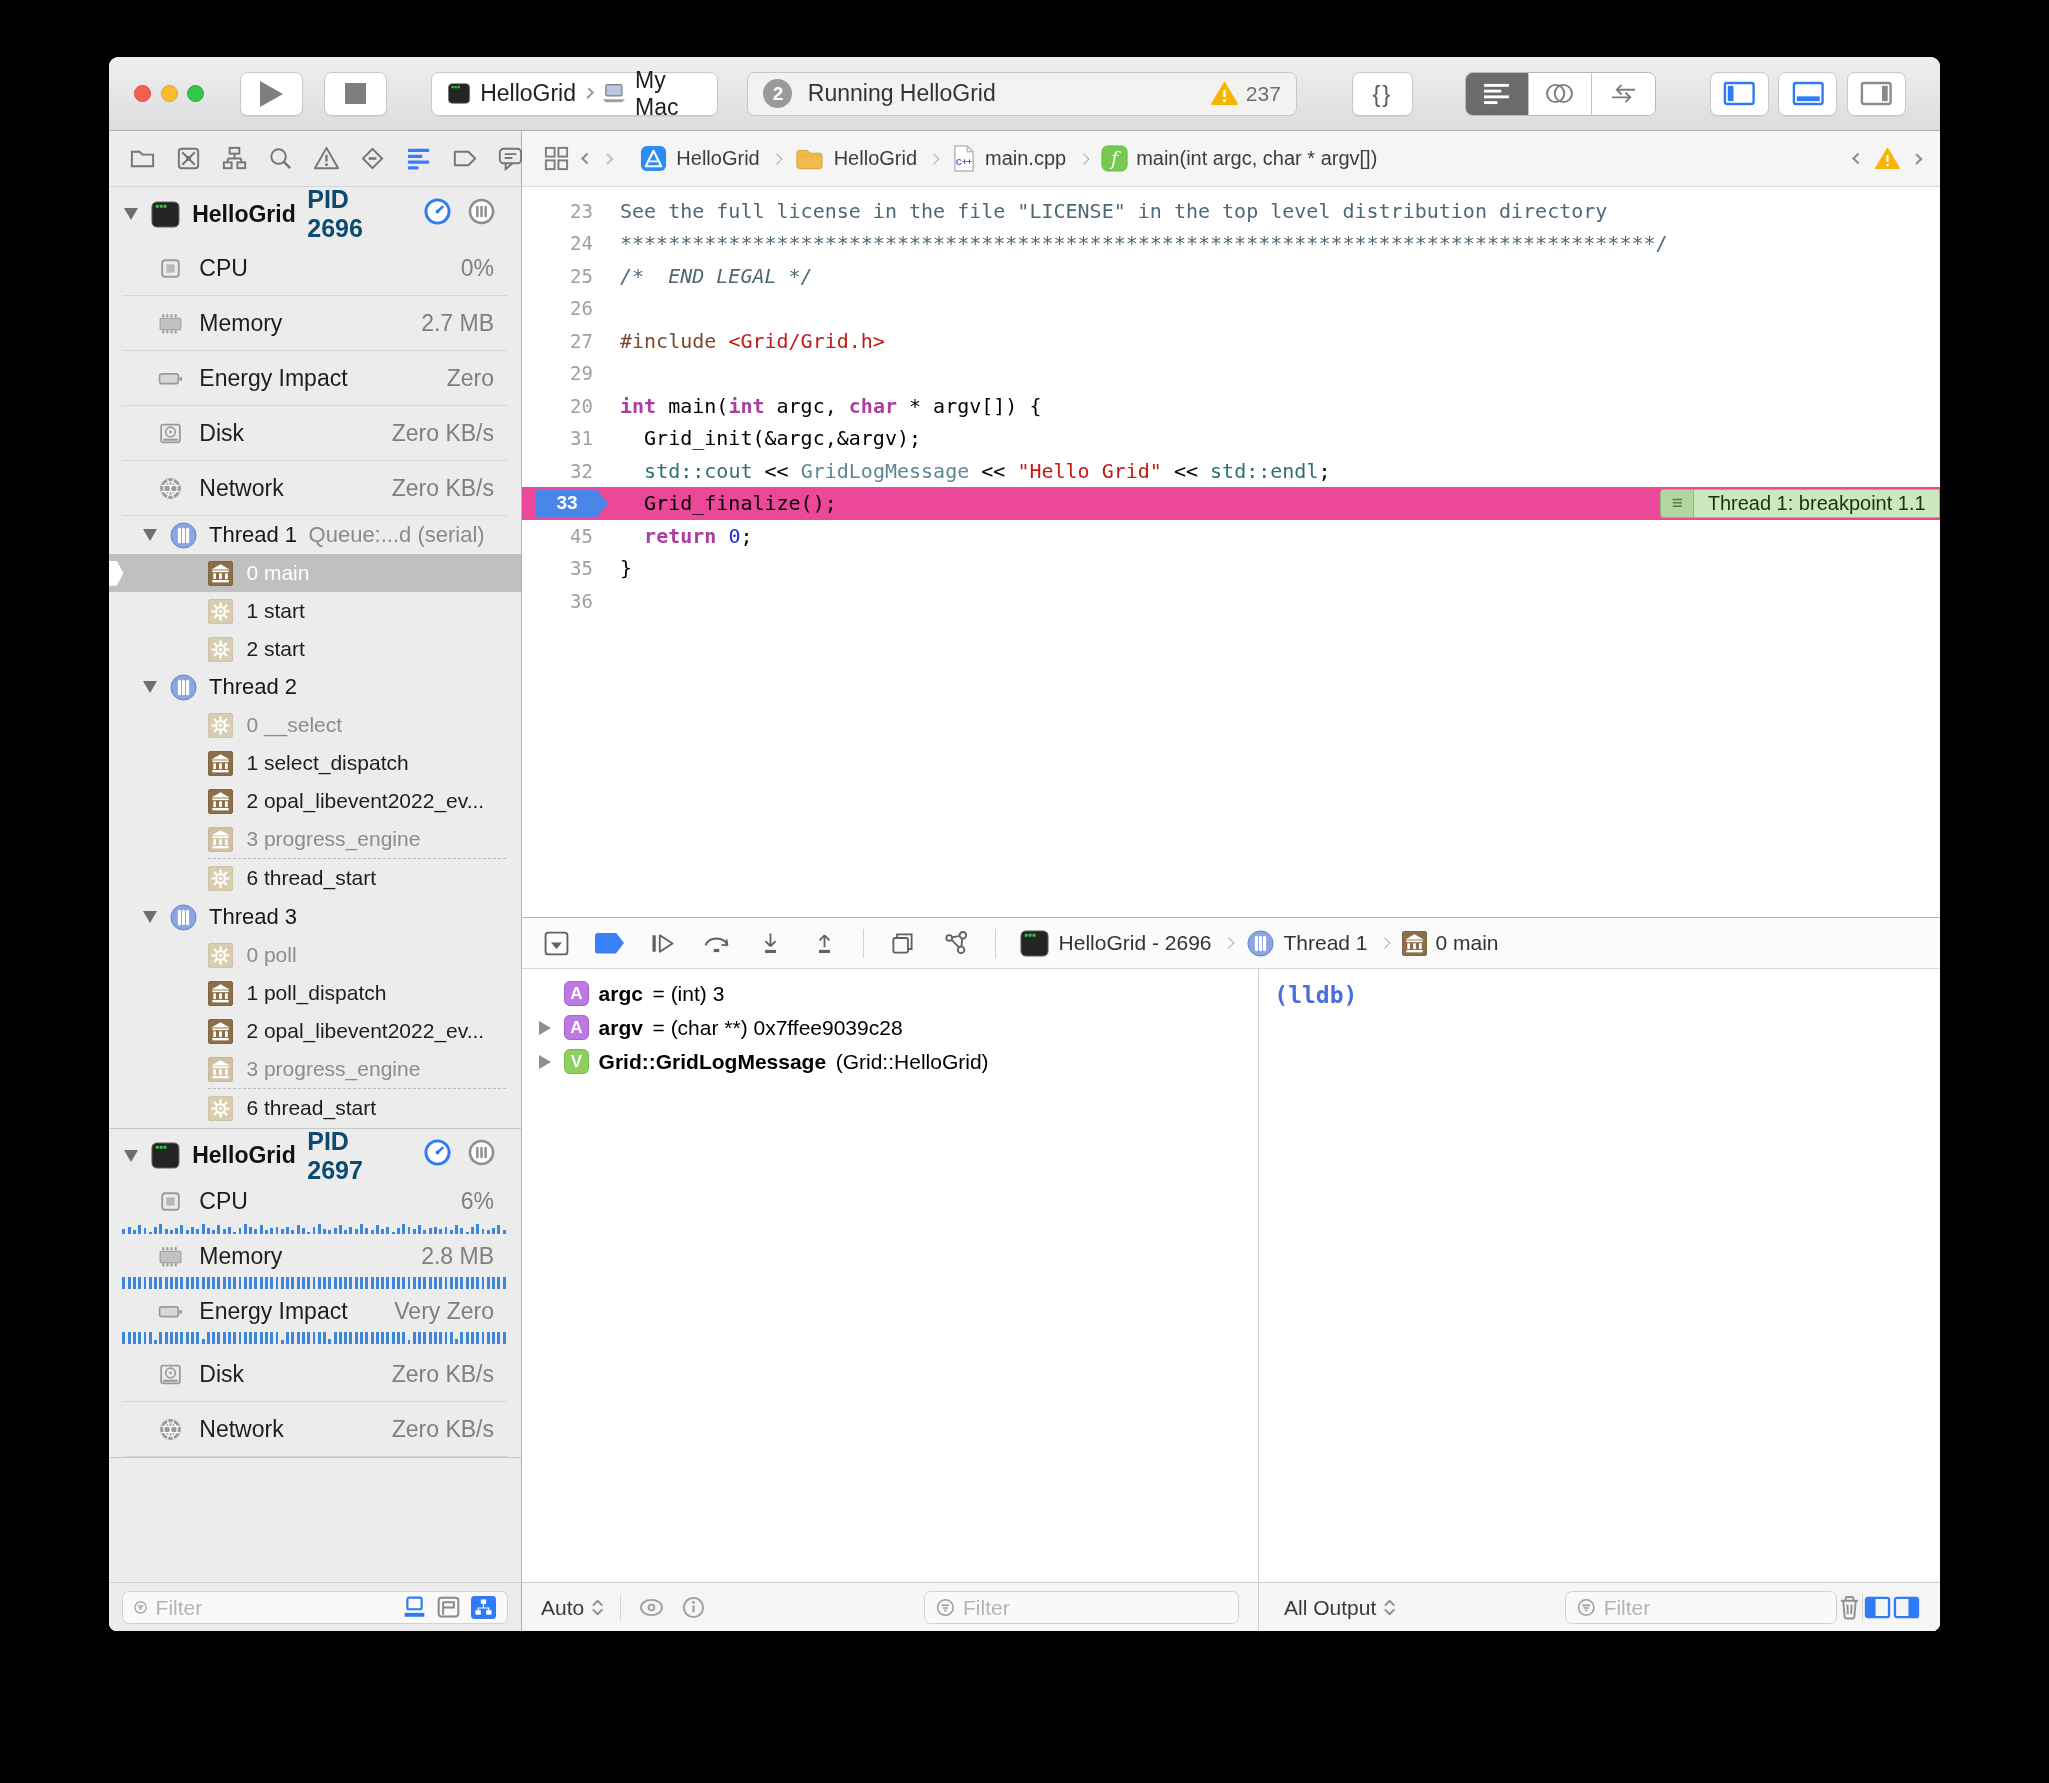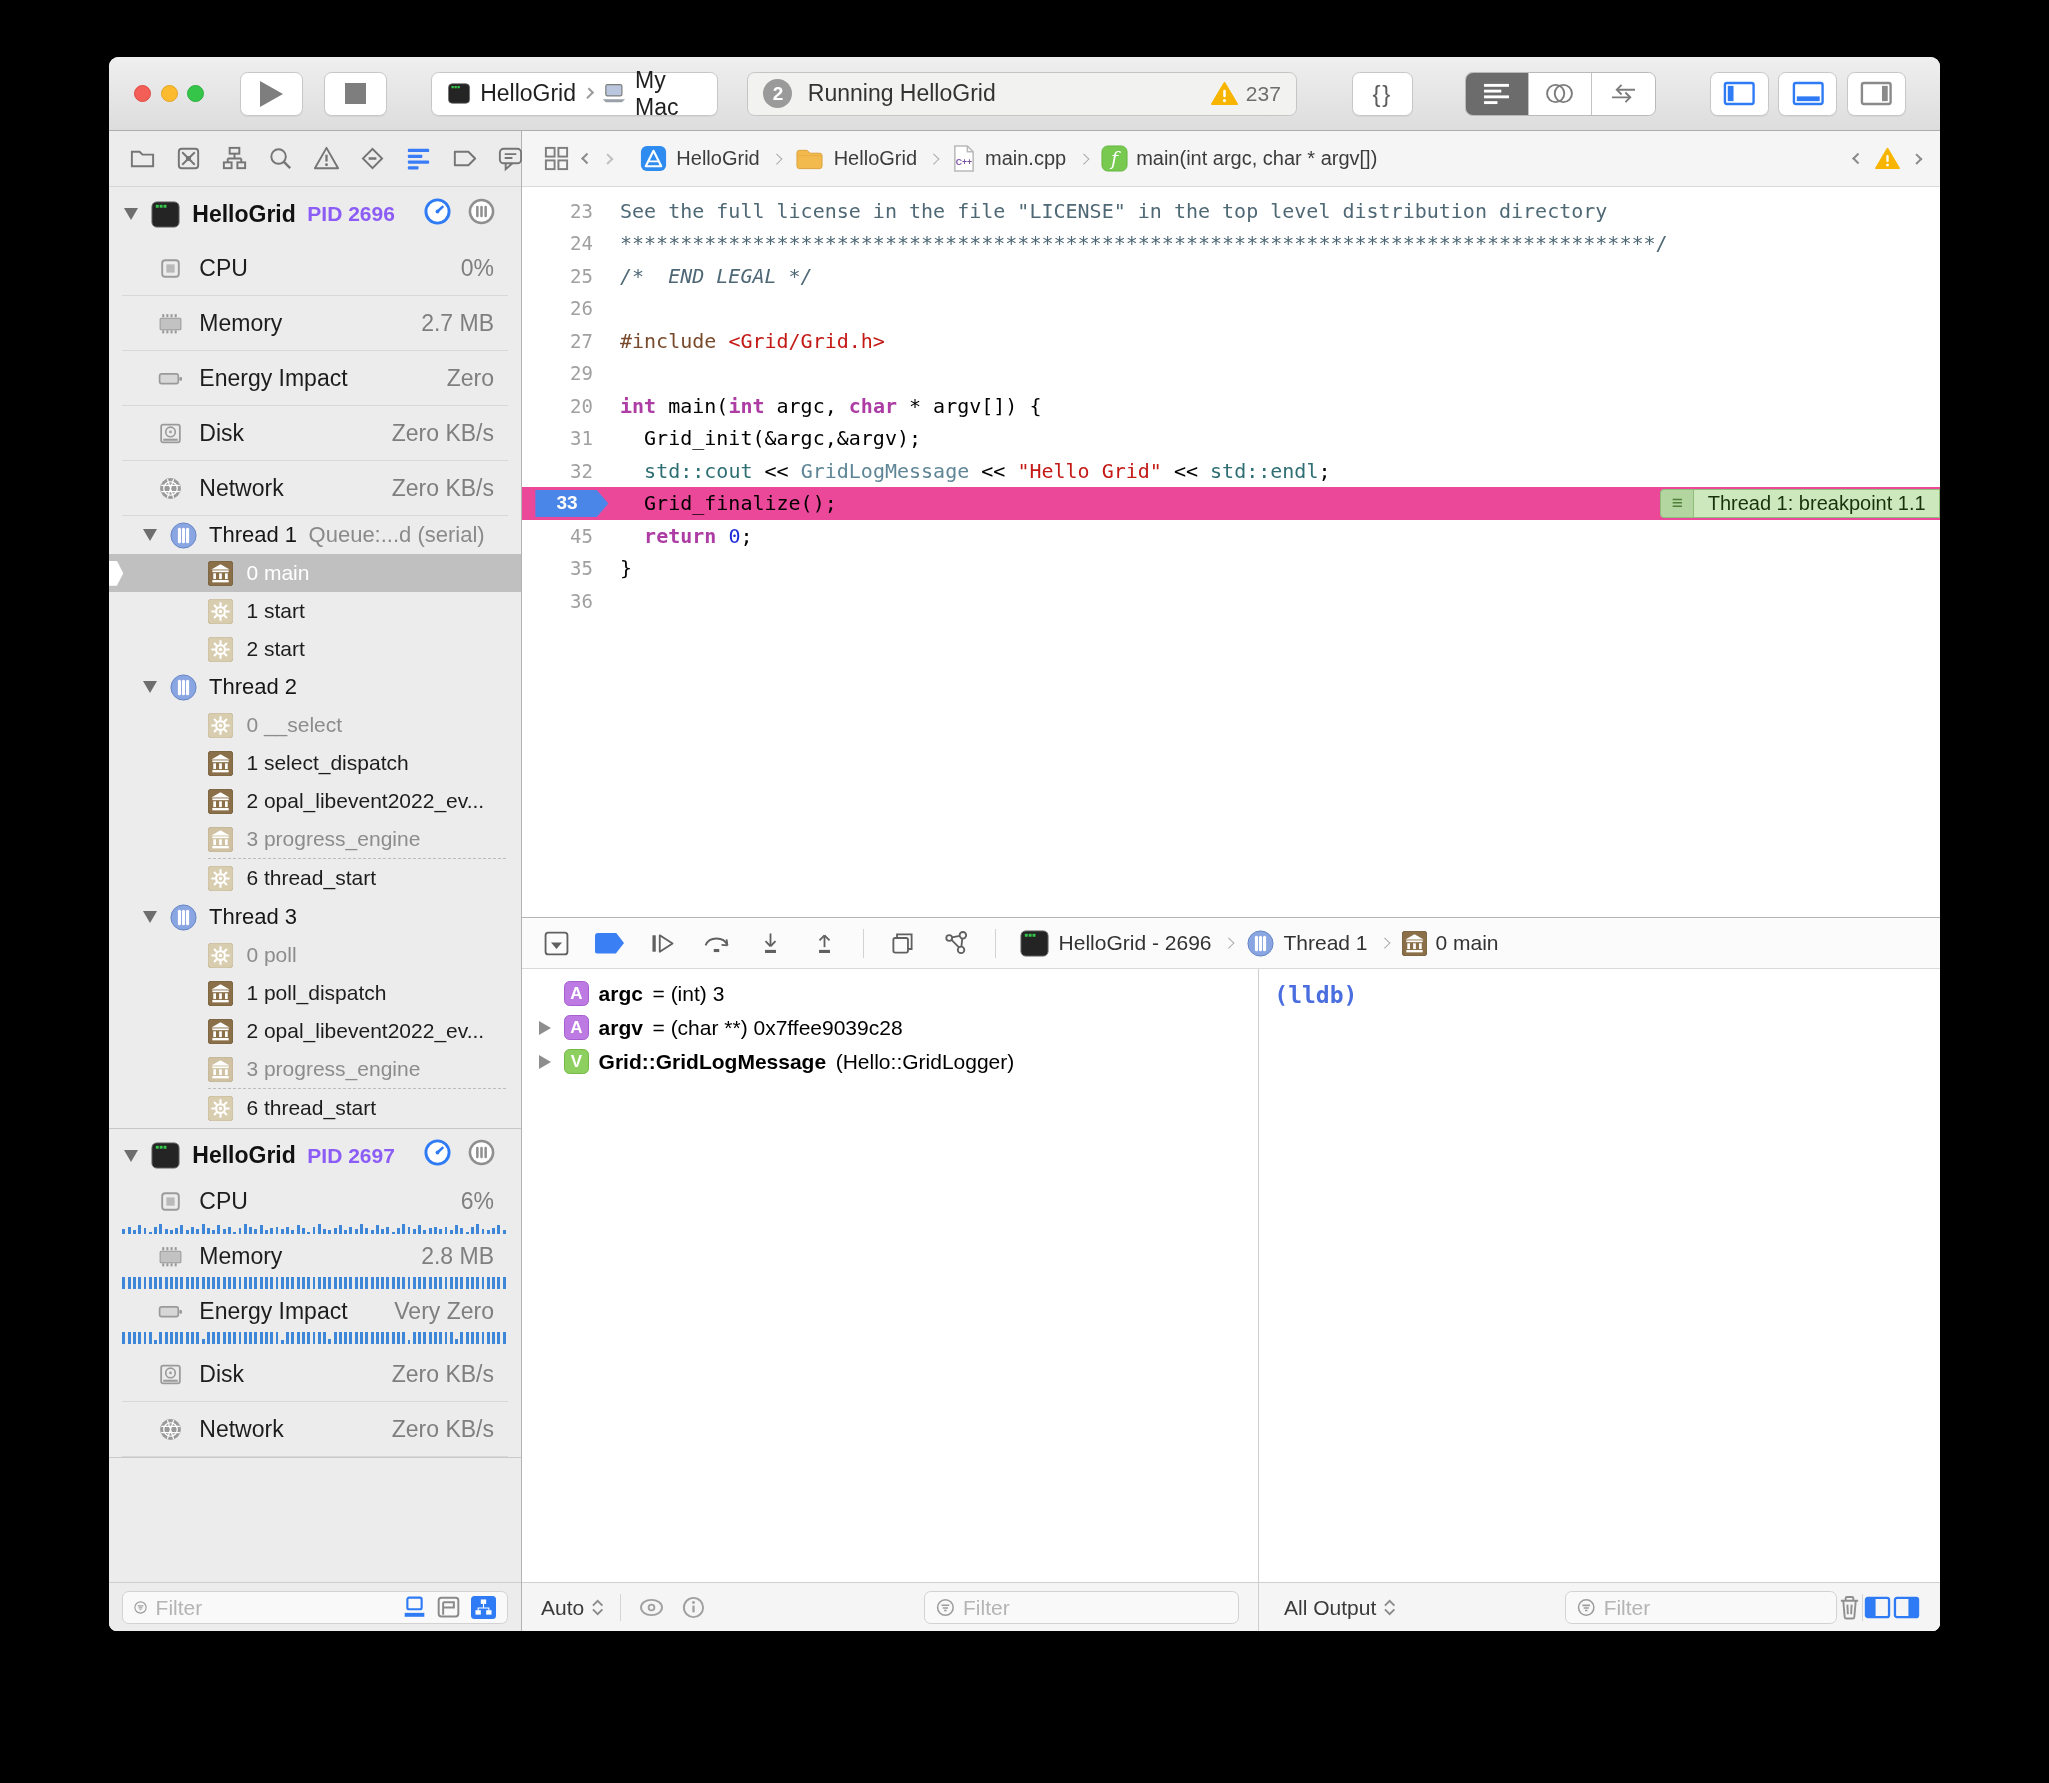--- a/index.html
+++ b/index.html
@@ -42,21 +42,21 @@
   .main{ display:flex; height:1501px; }
   .navigator{ width:413px; background:#ececec; border-right:1px solid #b2b2b2; display:flex; flex-direction:column; }
   .nav-strip{ height:56px; display:flex; align-items:center; gap:17px; padding:0 0 0 19px; border-bottom:1px solid #d6d6d6; }
   .nav-strip svg{ flex:0 0 auto; }
   .nav-content{ flex:1; overflow:hidden; position:relative; font-size:22px; color:#1d1d1d; }
   .nav-filter{ height:50px; border-top:1px solid #cfcfcf; display:flex; align-items:center; padding:0 13.4px; }
 
   .proc-header{ height:54px; display:flex; align-items:center; padding:0 25px 0 15.3px; gap:11.5px; }
   .proc-header.second{ border-top:1px solid #c6c6c6; }
   .proc-name{ font-weight:bold; font-size:23px; color:#111; }
-  .proc-pid{ font-weight:bold; font-size:21px; color:#8b5cf6; }
+  .proc-pid{ font-weight:bold; font-size:25px; color:#0c4a6e; }
   .tri-down{ width:0;height:0;border-top:12.4px solid #6e6e6e;border-left:7.6px solid transparent;border-right:7.6px solid transparent; }
   .tri-right{ width:0;height:0;border-left:12.4px solid #8e8e8e;border-top:7.6px solid transparent;border-bottom:7.6px solid transparent; }
   .hdr-gap{ margin-left:auto; display:flex; gap:15.3px; align-items:center; }
 
   .stat-row{ height:55px; position:relative; display:flex; align-items:center; padding:0 27px 0 48px; gap:15.3px; }
   .stat-row .lbl{ font-size:23px; color:#1d1d1d; }
   .stat-row .val{ margin-left:auto; font-size:23px; color:#7f7f7f; }
   .stat-row::after{ content:""; position:absolute; left:13.4px; right:13.4px; bottom:0; border-bottom:1px solid #d8d8d8; }
   .stat-row.sparked{ height:55px; align-items:flex-start; padding-top:5.7px; }
   .stat-row.sparked::after{ display:none; }
@@ -1070,21 +1070,21 @@
                 <span class="var-badge purple">A</span>
                 <span class="var-name">argv</span>
                 <span>= (char **) 0x7ffee9039c28</span>
               </div>
               <div class="var-row">
                 <span class="disc">
                   <span class="tri-right"></span>
                 </span>
                 <span class="var-badge green">V</span>
                 <span class="var-name">Grid::GridLogMessage</span>
-                <span>(Hello::GridLogger)</span>
+                <span>(Grid::HelloGrid)</span>
               </div>
             </div>
           <div class="console-pane">
             <span class="lldb">(lldb)</span>
           </div>
         </div>
         <div class="dbg-bottom">
           <div class="left">
             <div class="scope">
               <span>Auto</span>

